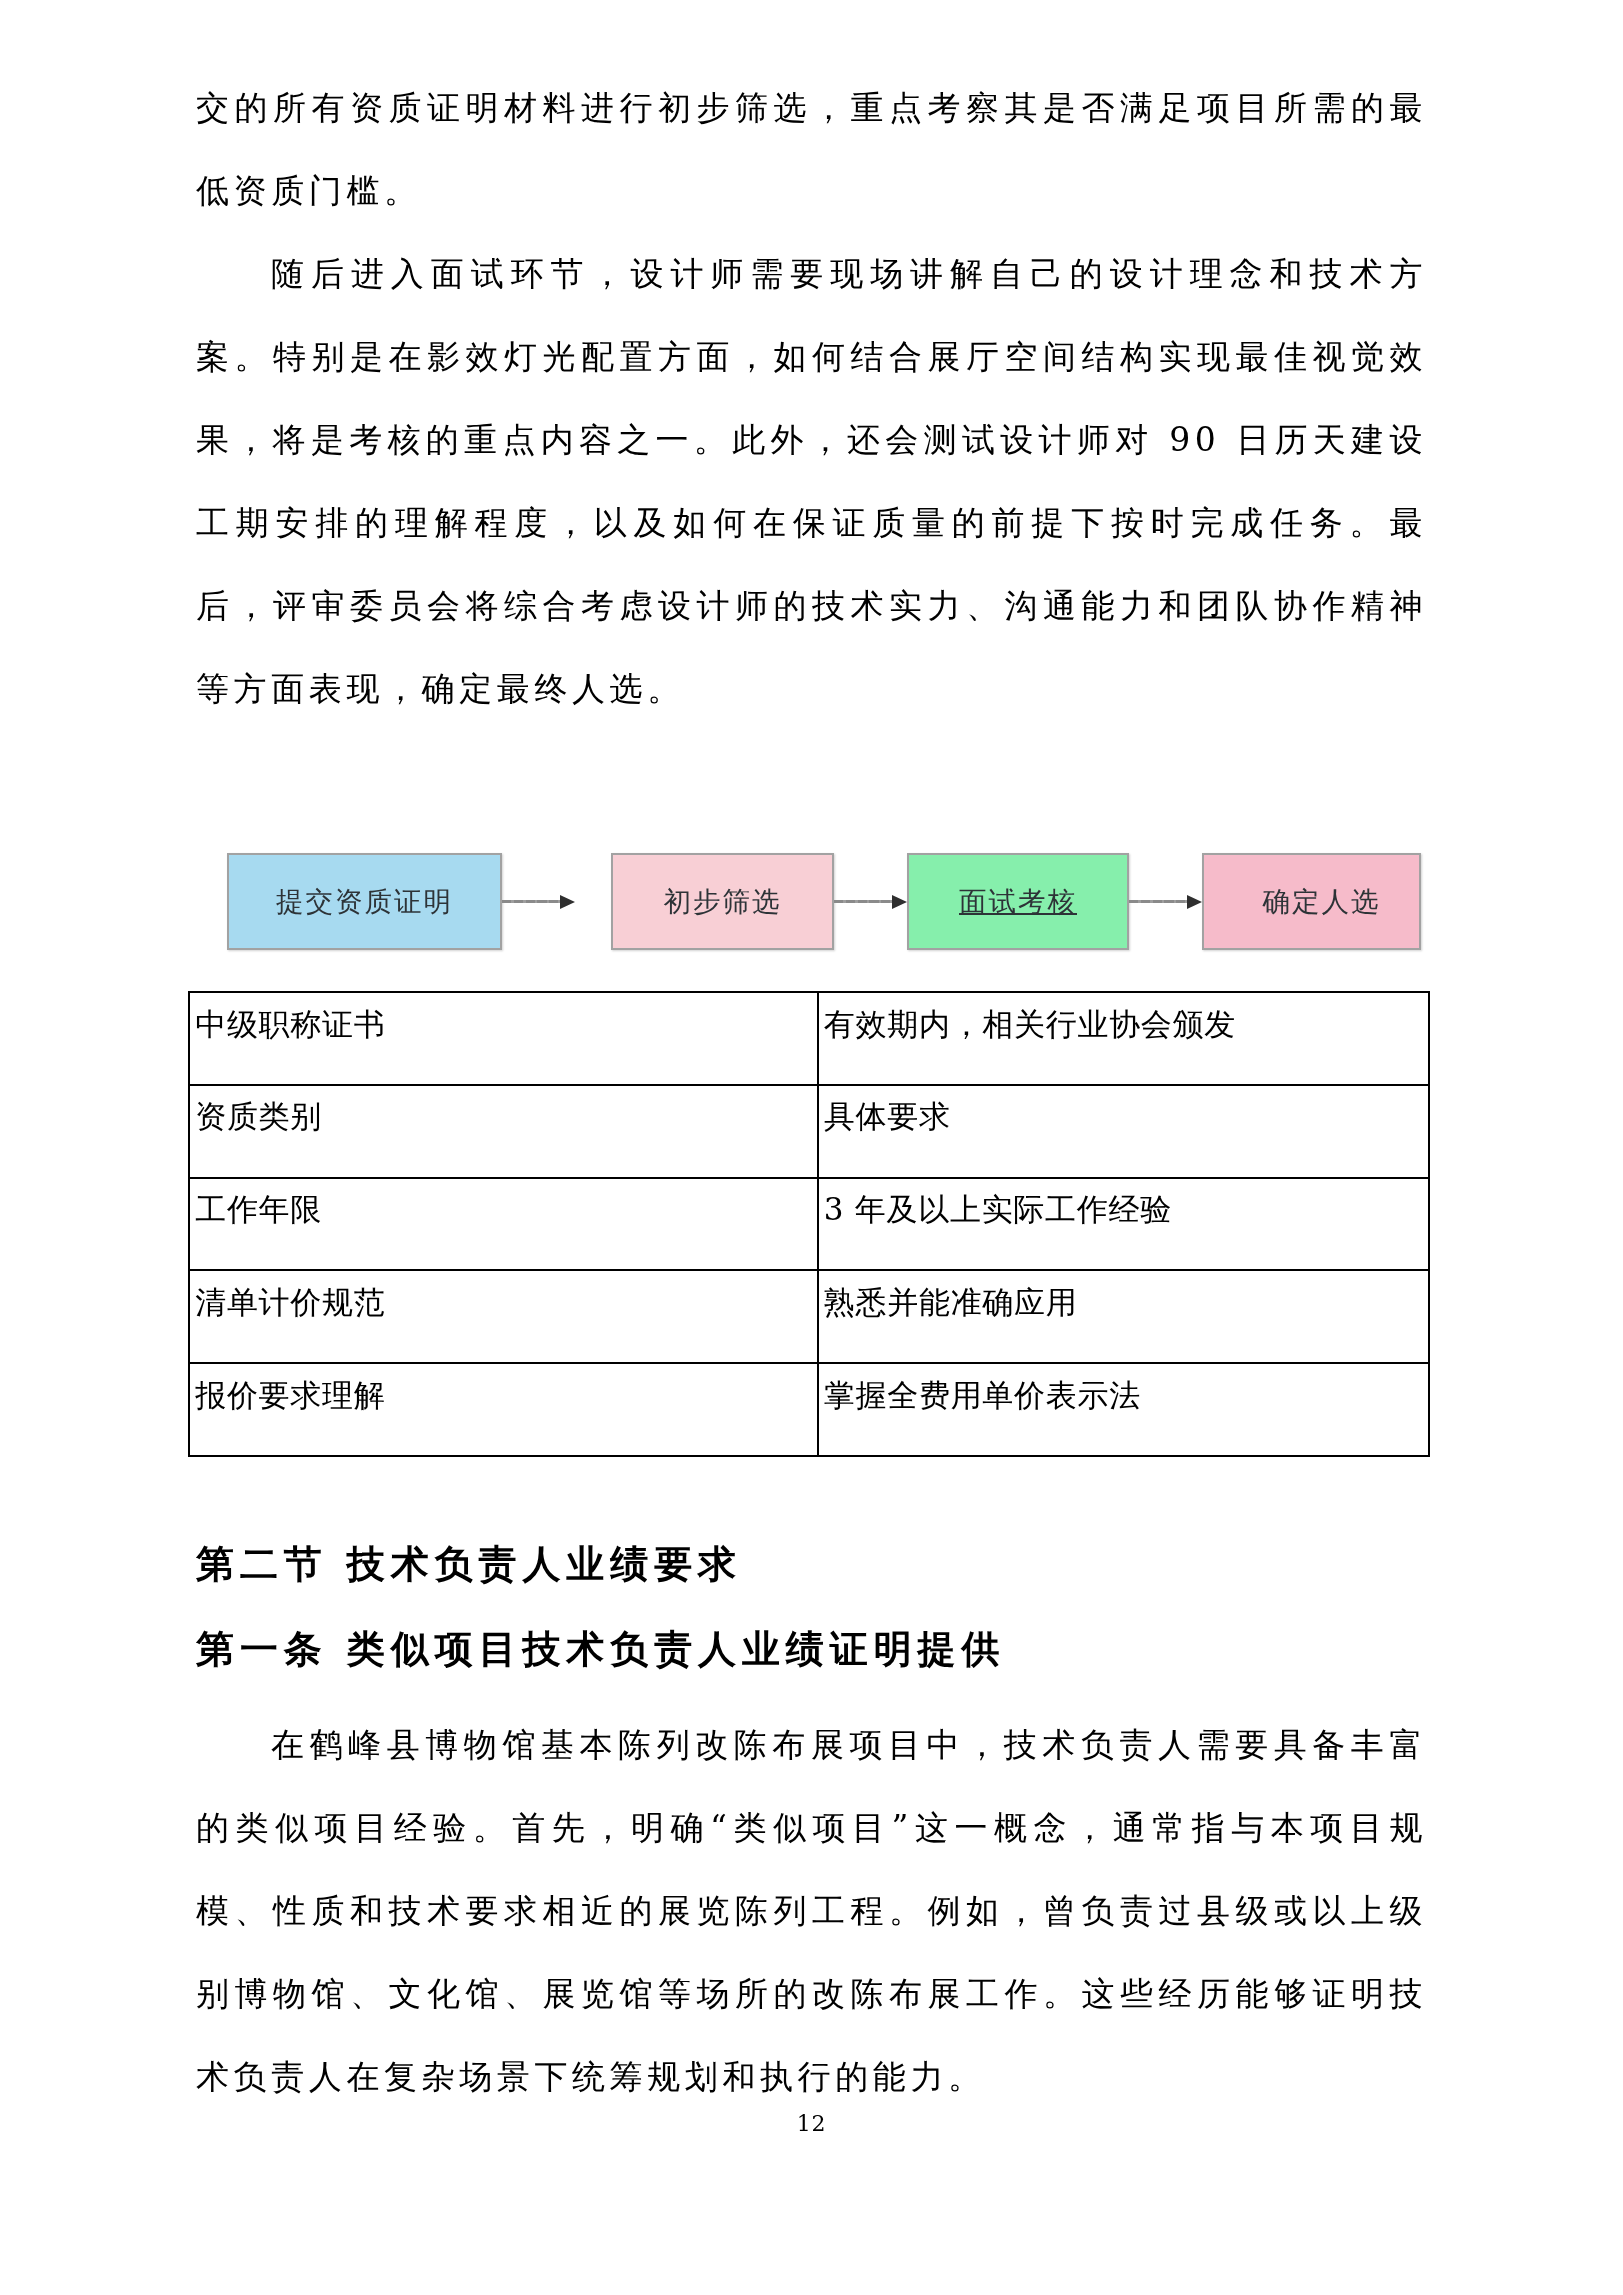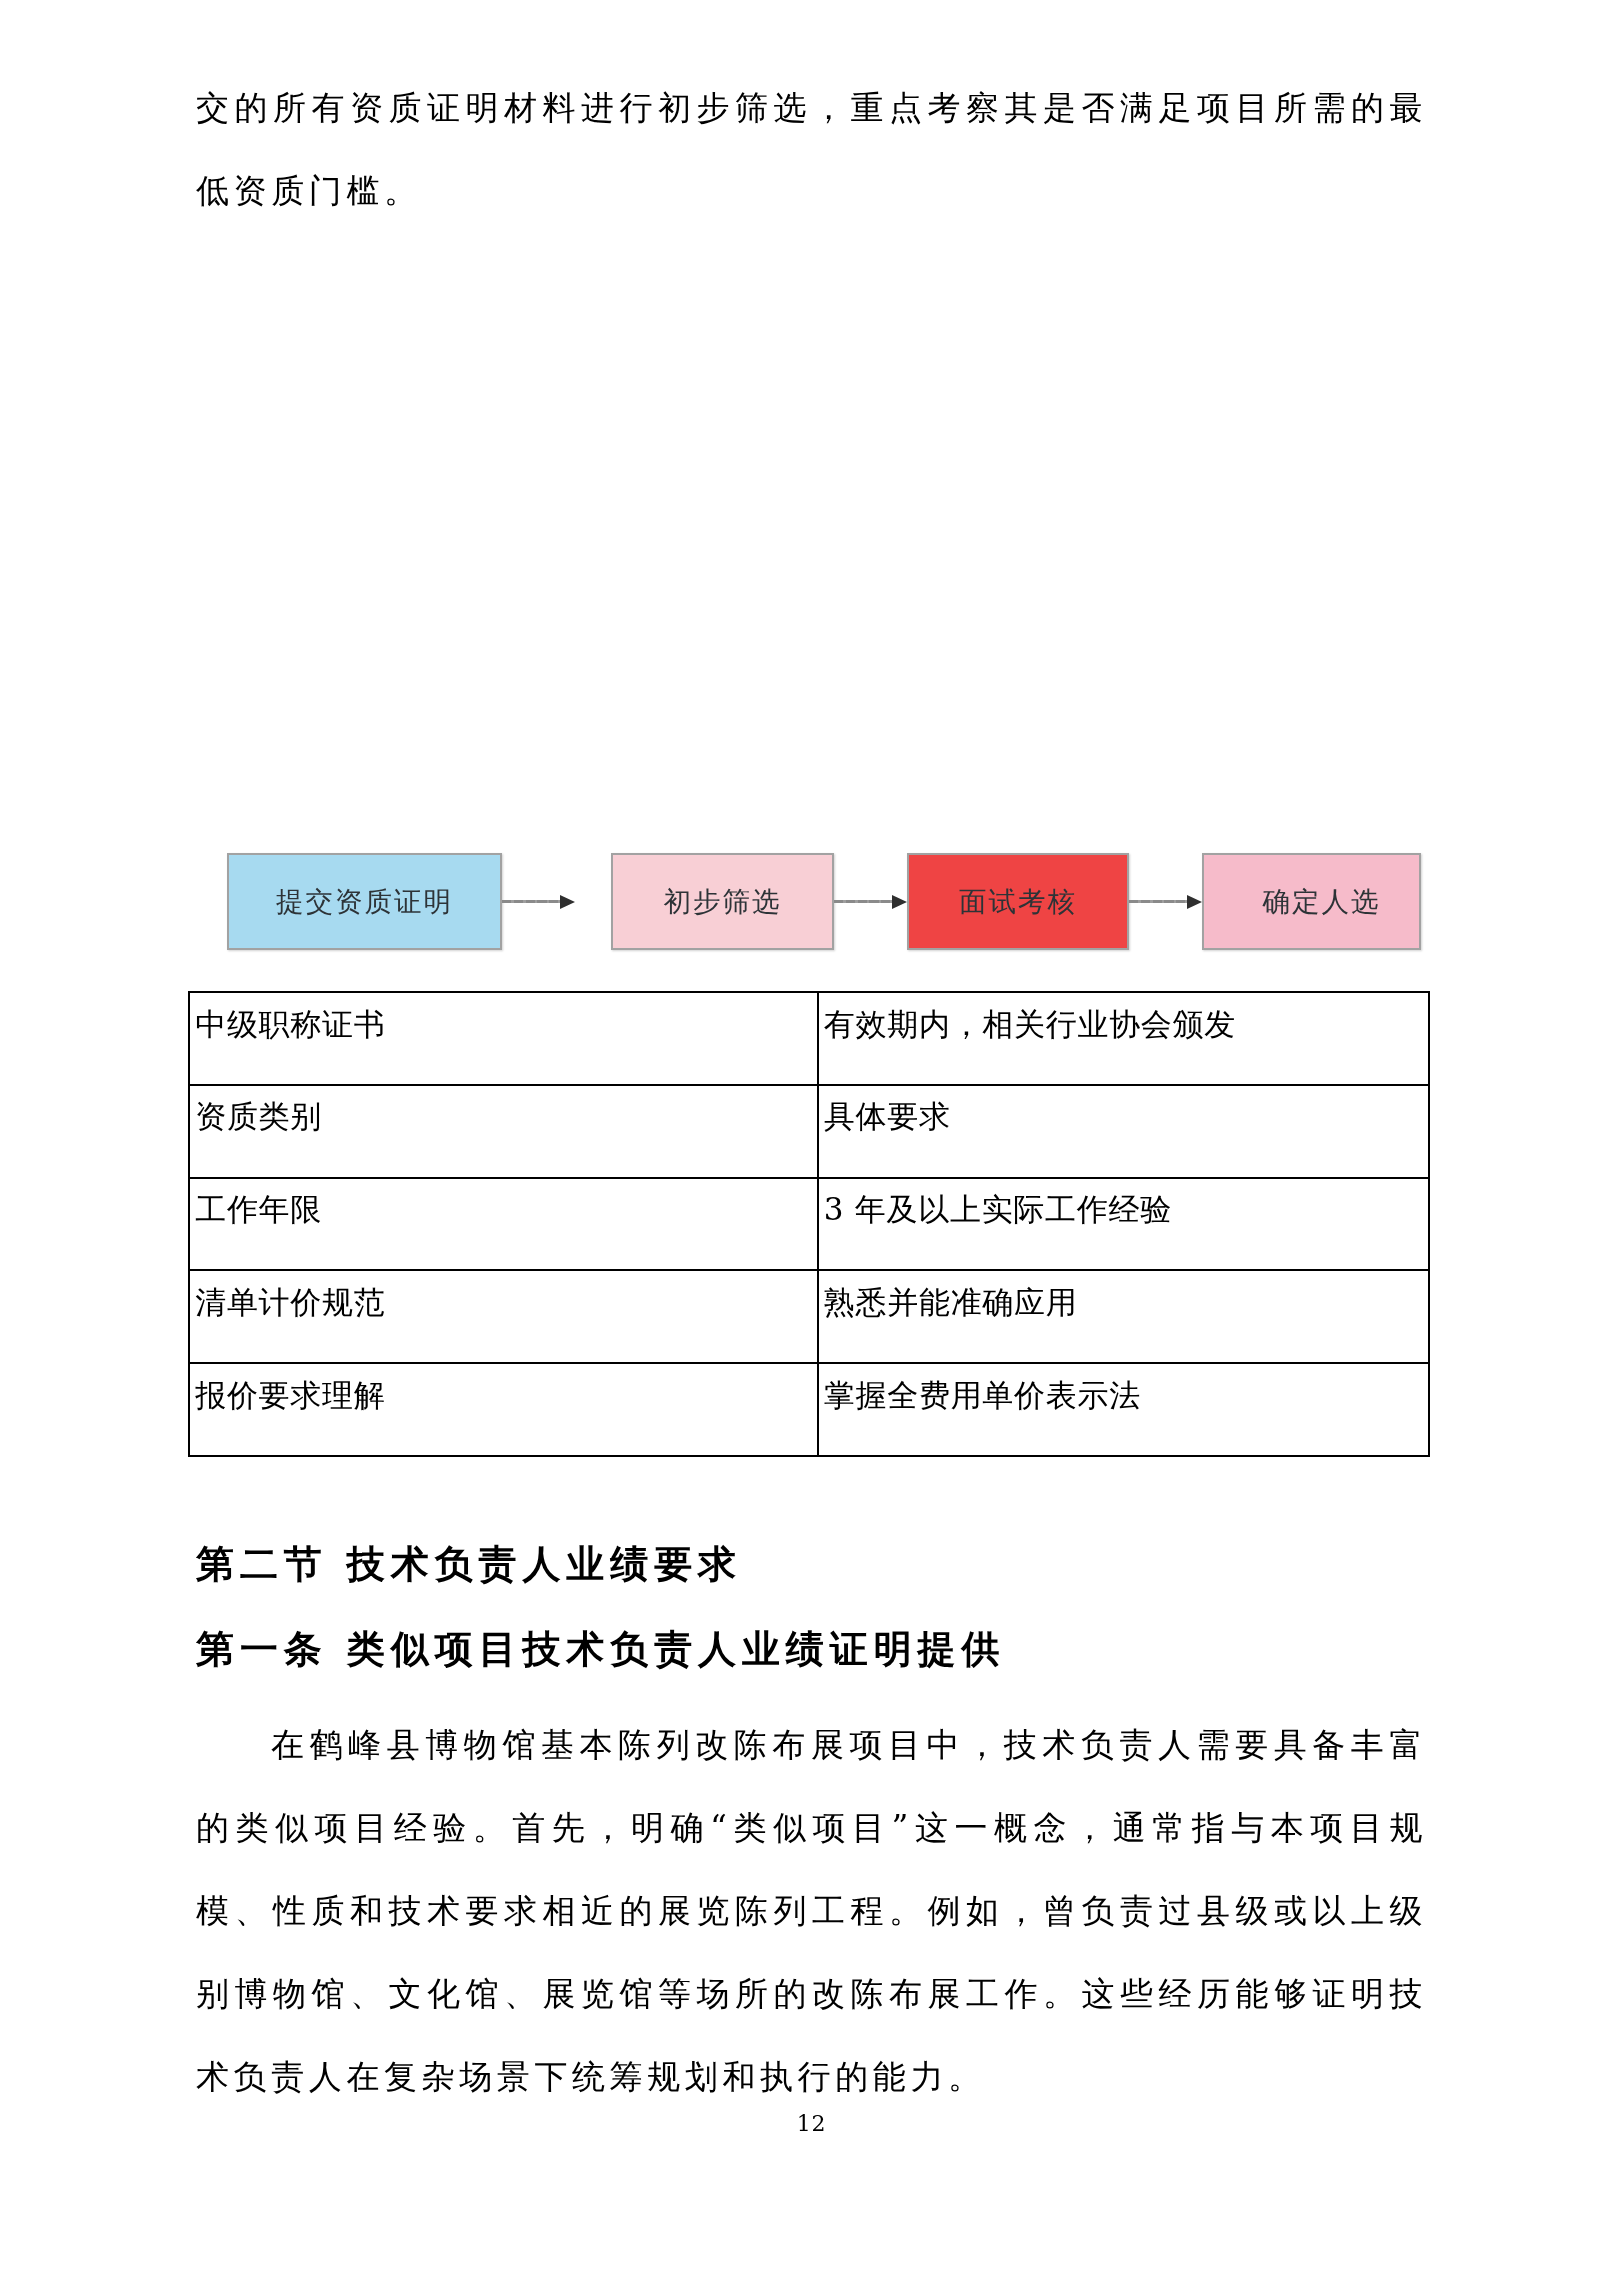--- a/index.html
+++ b/index.html
@@ -127,38 +127,39 @@
     color:#000;
   }
 </style>
 </head>
 <body>
 
 <div class="page">
 
   <div class="text-block" id="block-top">
     <p class="para">交的所有资质证明材料进行初步筛选，重点考察其是否满足项目所需的最低资质门槛。</p>
+    <p class="para indent">随后进入面试环节，设计师需要现场讲解自己的设计理念和技术方案。特别是在影效灯光配置方面，如何结合展厅空间结构实现最佳视觉效果，将是考核的重点内容之一。此外，还会测试设计师对 90 日历天建设工期安排的理解程度，以及如何在保证质量的前提下按时完成任务。最后，评审委员会将综合考虑设计师的技术实力、沟通能力和团队协作精神等方面表现，确定最终人选。</p>
   </div>
 
   <div class="flowchart">
     <div class="fc-box w1" style="background-color: rgb(167, 218, 240); margin-left: 16px;">
       <span>提交资质证明</span>
     </div>
     <div class="fc-arrow">
       <span class="stem"></span>
       <span class="head"></span>
     </div>
     <div class="fc-box w2" style="background-color: rgb(248, 207, 213); margin-left: 36px;">
       <span>初步筛选</span>
     </div>
     <div class="fc-arrow">
       <span class="stem"></span>
       <span class="head"></span>
     </div>
-    <div class="fc-box w3" style="background-color: #ef4444;">
+    <div class="fc-box w3" style="background-color: #86efac; text-decoration: underline;">
       <span>面试考核</span>
     </div>
     <div class="fc-arrow">
       <span class="stem"></span>
       <span class="head"></span>
     </div>
     <div class="fc-box w4" style="background-color: rgb(246, 187, 202); padding-left: 20px;">
       <span>确定人选</span>
     </div>
   </div>

